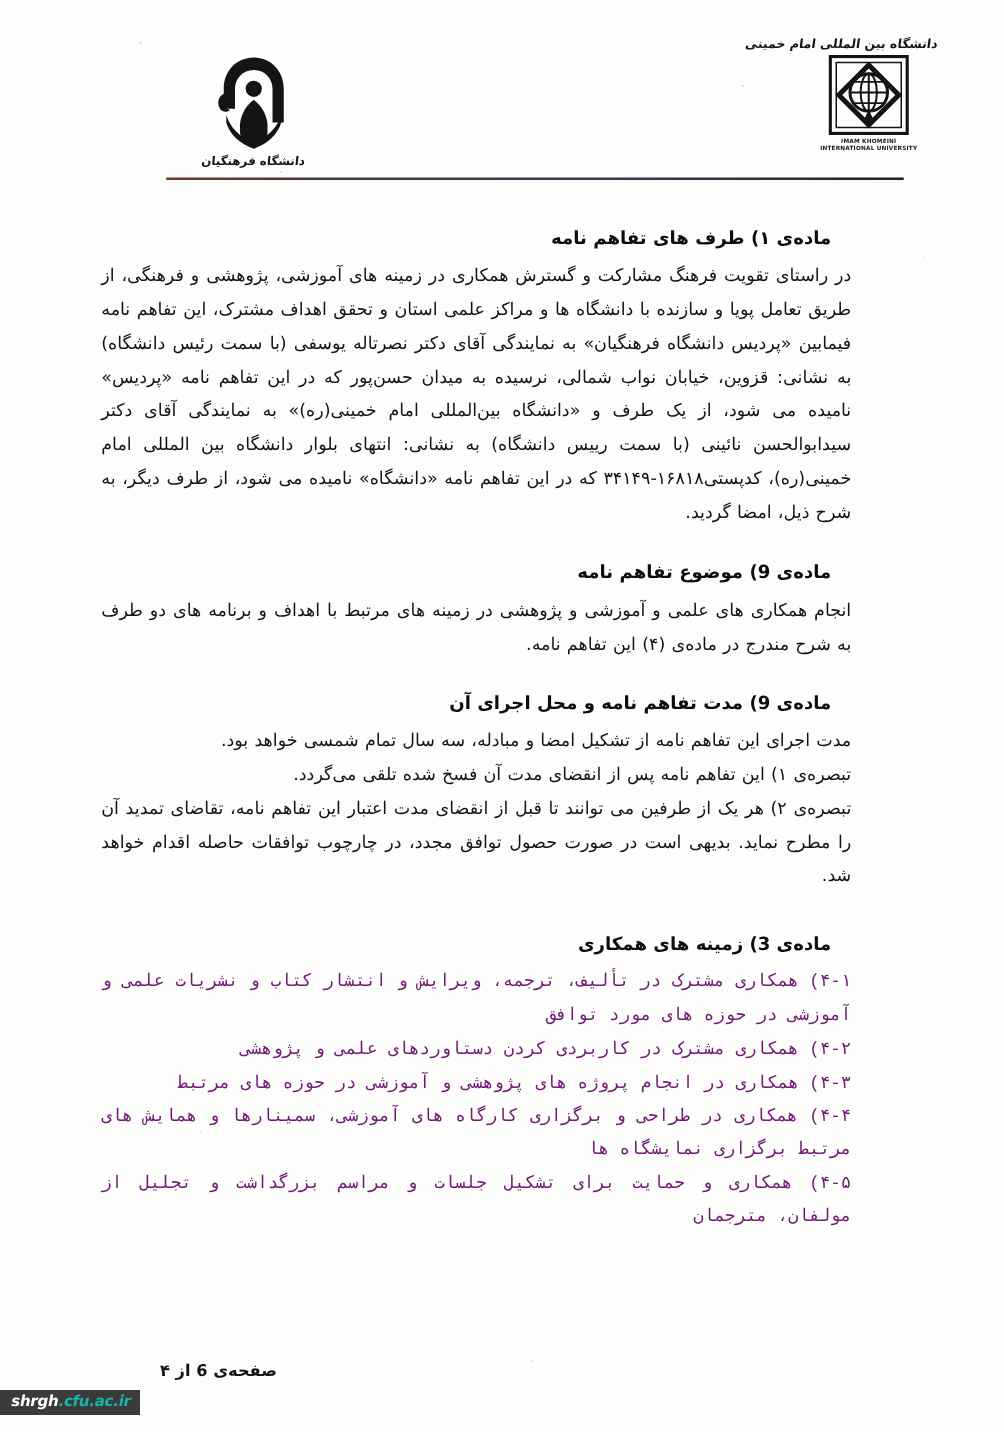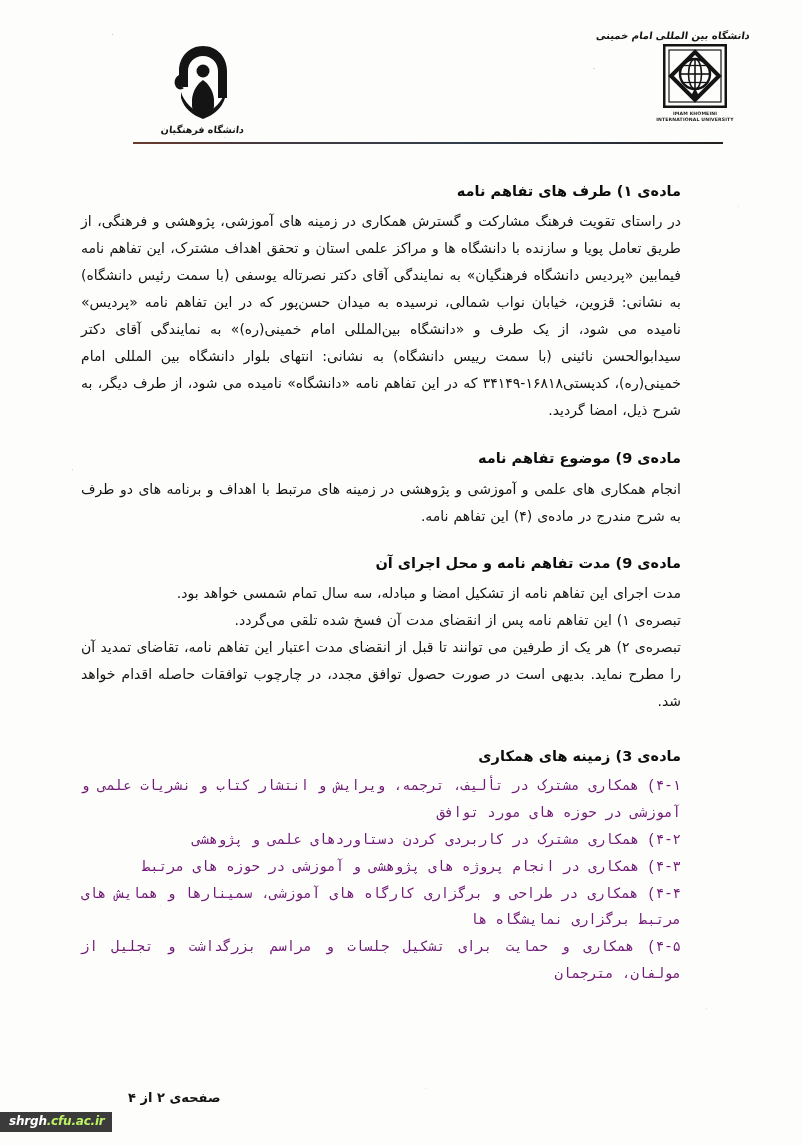--- a/index.html
+++ b/index.html
@@ -127,21 +127,21 @@
 
   .section { margin-bottom: 17px; }
 
   .sec-heading {
     font-family: "DejaVu Sans", "Liberation Sans", sans-serif;
     font-weight: 700;
     font-size: 14.5px;
     line-height: 1.55;
     color: #0d0d0d;
     text-align: right;
-    margin: 0 0 6px 0;
+    margin: 0 16px 6px 0;
     letter-spacing: 0;
   }
 
   .sec-body {
     font-family: "DejaVu Sans", "Liberation Sans", sans-serif;
     font-size: 14px;
     line-height: 1.92;
     color: #131313;
     margin: 0;
     text-align: justify;
@@ -192,21 +192,21 @@
     direction: ltr;
     font-family: "DejaVu Sans", "Liberation Sans", sans-serif;
     font-size: 12px;
     font-weight: 700;
     font-style: italic;
     line-height: 1.05;
     letter-spacing: -.2px;
     white-space: nowrap;
   }
   .watermark .wm-a { color: #ffffff; }
-  .watermark .wm-b { color: #bef264; }
+  .watermark .wm-b { color: #14b8a6; }
 </style>
 </head>
 <body>
 
 <div class="page">
 
   <div class="scan-noise"></div>
 
   <div class="header">
 
@@ -288,19 +288,19 @@
       <h2 class="sec-heading">ماده‌ی 3) زمینه های همکاری</h2>
       <p class="list-item">۴-۱) همکاری مشترک در تألیف، ترجمه، ویرایش و انتشار کتاب و نشریات علمی و آموزشی در حوزه های مورد توافق</p>
       <p class="list-item">۴-۲) همکاری مشترک در کاربردی کردن دستاوردهای علمی و پژوهشی</p>
       <p class="list-item">۴-۳) همکاری در انجام پروژه های پژوهشی و آموزشی در حوزه های مرتبط</p>
       <p class="list-item">۴-۴) همکاری در طراحی و برگزاری کارگاه های آموزشی، سمینارها و همایش های مرتبط برگزاری نمایشگاه ها</p>
       <p class="list-item">۴-۵) همکاری و حمایت برای تشکیل جلسات و مراسم بزرگداشت و تجلیل از مولفان، مترجمان</p>
     </div>
 
   </div>
 
-  <div class="footer-page">صفحه‌ی ۲ از ۴</div>
+  <div class="footer-page">صفحه‌ی 6 از ۴</div>
 
   <div class="watermark">
     <span class="wm-a">shrgh</span><span class="wm-b">.cfu.ac.ir</span>
   </div>
 
 </div>
 
 </body></html>

